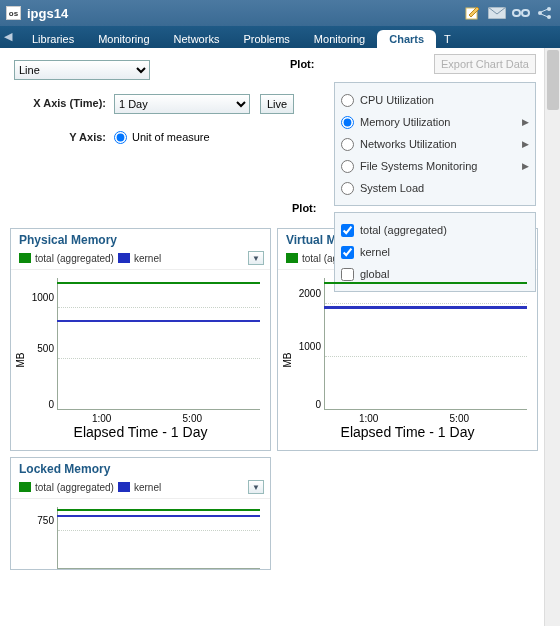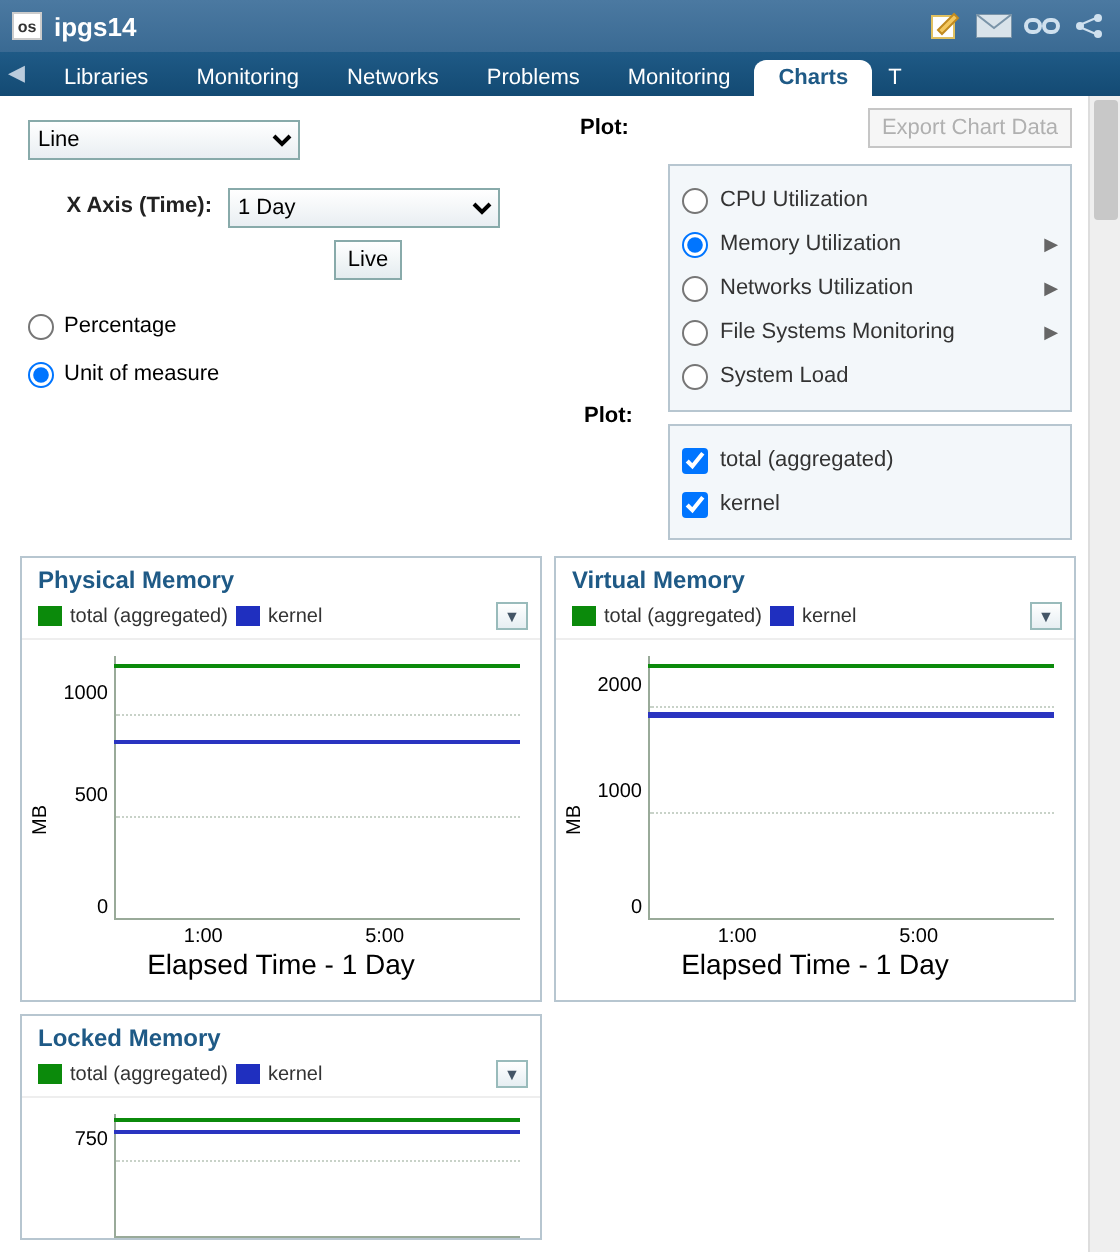--- a/index.html
+++ b/index.html
@@ -221,34 +221,31 @@
     <div class="form-row">
       <div class="ctrls">
         <select class="combo">
           <option>Line</option>
         </select>
       </div>
     </div>
 
     <div class="form-row">
       <div class="lbl">X Axis (Time):</div>
-      <div class="ctrls" style="flex-direction:column; align-items:center;">
+      <div class="ctrls" style="flex-direction:row; align-items:center;">
         <select class="combo">
           <option>1 Day</option>
         </select>
         <button class="live-btn">Live</button>
       </div>
     </div>
 
     <div class="form-row">
+      <div class="lbl">Y Axis:</div>
       <div class="ctrls">
-        <label class="radio-row">
-          <input type="radio" name="yaxis" style="">
-          <span>Percentage</span>
-        </label>
         <label class="radio-row">
           <input type="radio" name="yaxis" checked="" style="">
           <span>Unit of measure</span>
         </label>
       </div>
     </div>
   </div>
 
   <div class="right-col">
     <button class="export-btn" disabled="">Export Chart Data</button>
@@ -283,20 +280,24 @@
 
     <div class="plot-label2">Plot:</div>
     <div class="panel panel2">
       <div class="opt">
         <input type="checkbox" checked="" style="">
         <span>total (aggregated)</span>
       </div>
       <div class="opt">
         <input type="checkbox" checked="" style="">
         <span>kernel</span>
+      </div>
+      <div class="opt">
+        <input type="checkbox" style="">
+        <span>global</span>
       </div>
     </div>
   </div>
 
   <div class="charts-row" style="margin-top:56px;">
 
     <div class="chart-panel">
       <div class="chart-title">Physical Memory</div>
       <div class="legend">
         <span class="swatch sw-green"></span>

